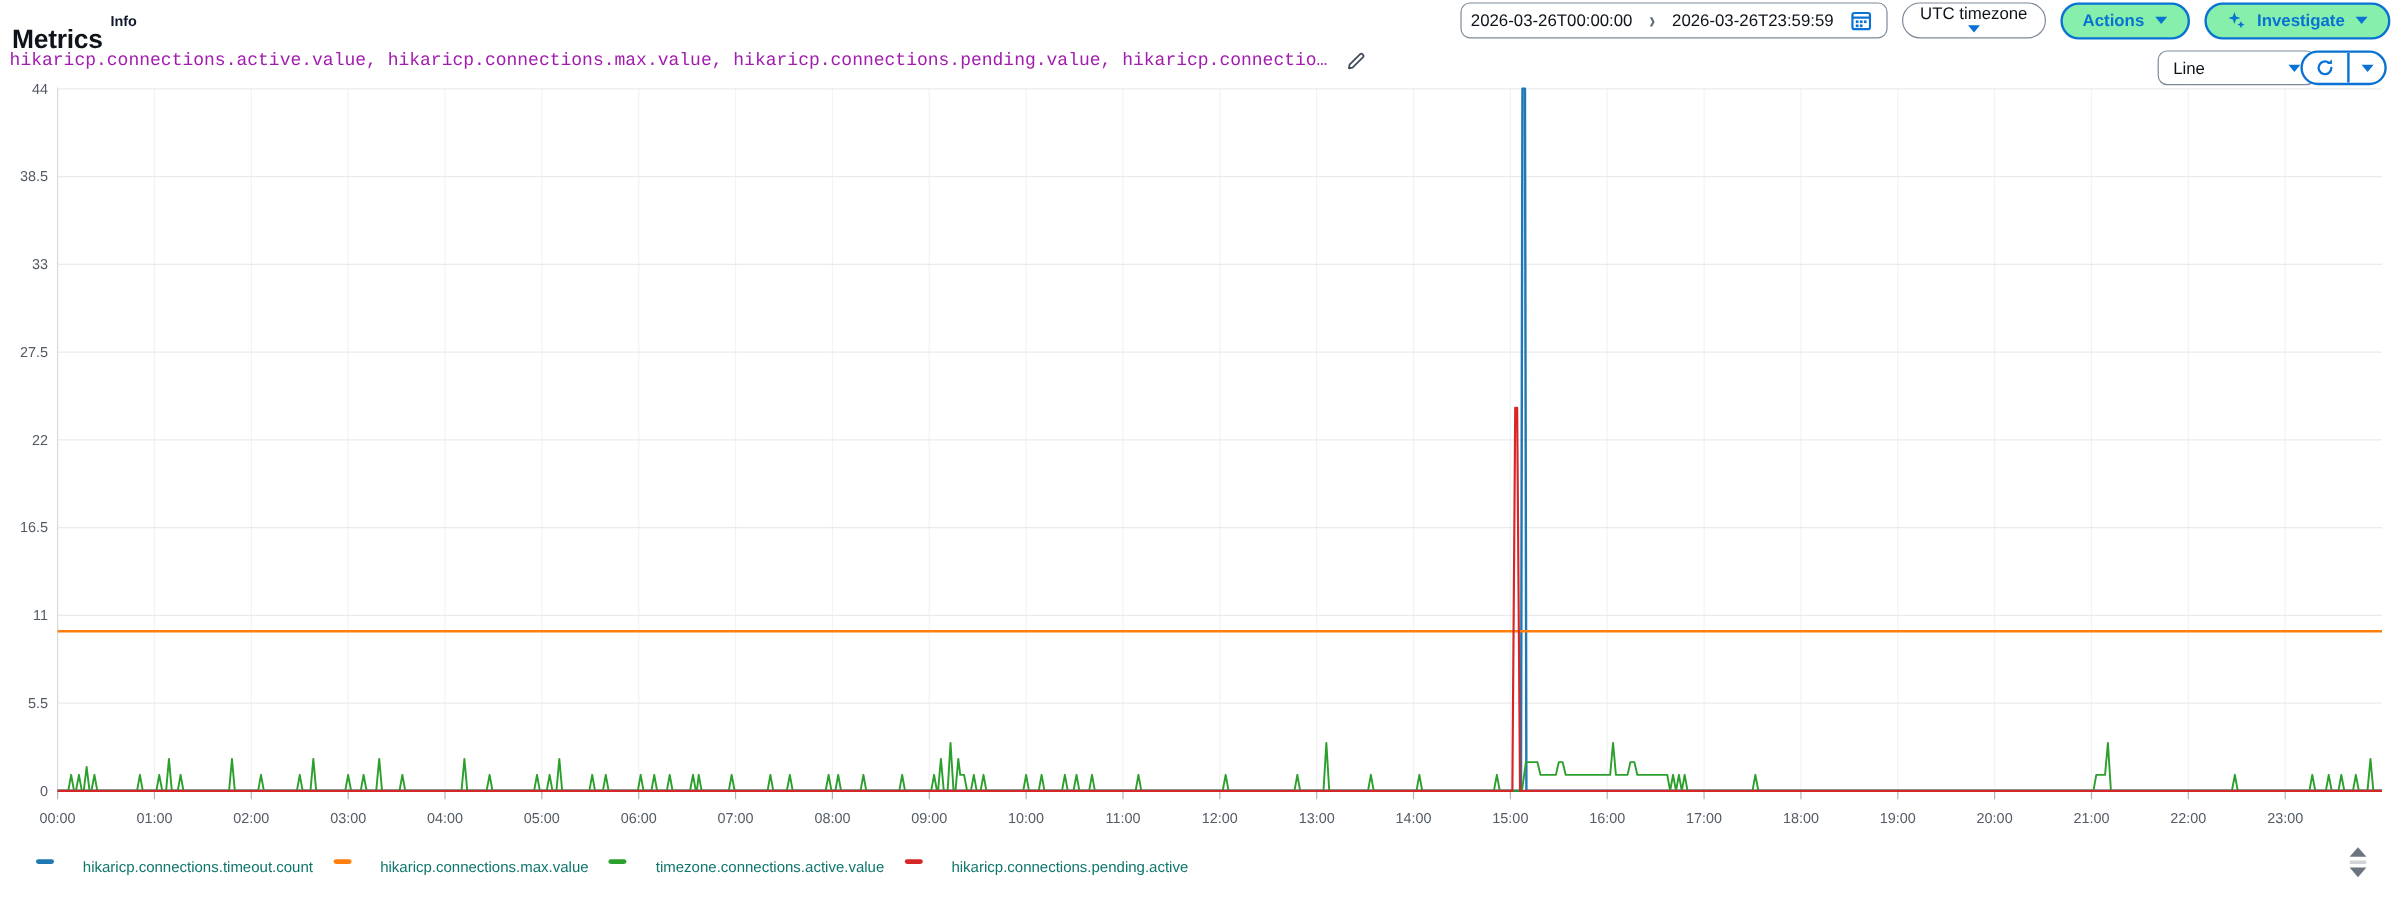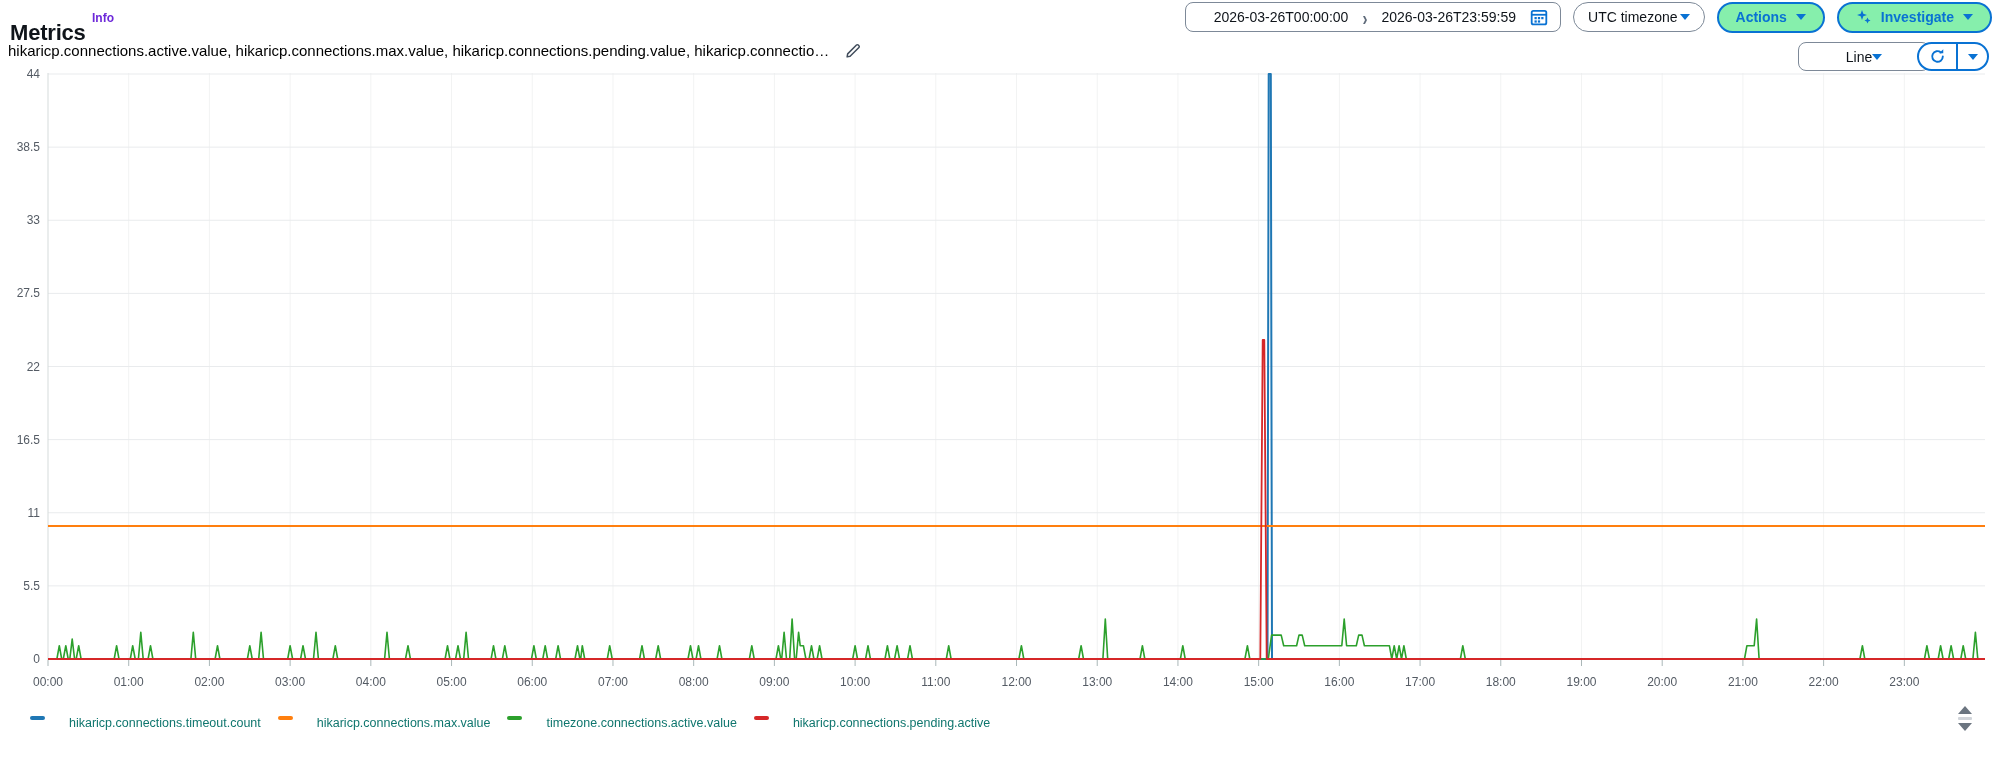--- a/index.html
+++ b/index.html
@@ -1,36 +1,36 @@
 <!DOCTYPE html>
 <html><head>
 <meta charset="utf-8">
 <style>
   html,body{margin:0;padding:0;width:2000px;height:758px;background:#fff;overflow:hidden;
     font-family:"Liberation Sans", sans-serif;color:#0f141a;position:relative;}
   
   .topbar{position:absolute;top:0;left:0;width:2000px;height:34px;}
   .page-title{position:absolute;left:10px;top:20px;font-size:22px;font-weight:700;letter-spacing:-0.2px;}
-  .info-link{position:absolute;left:92px;top:11px;font-size:12px;font-weight:700;color:#6d28d9;cursor:pointer;}
+  .info-link{position:absolute;left:92px;top:11px;font-size:12px;font-weight:700;color:#0f172a;cursor:pointer;}
   .topbar-right{position:absolute;right:8px;top:2px;height:30px;display:flex;align-items:center;gap:12px;}
   .date-box{display:flex;align-items:center;height:28px;border:1px solid #7d8998;border-radius:8px;
-    padding:0 12px 0 28px;gap:14px;font-size:14px;background:#fff;cursor:pointer;}
+    padding:0 12px 0 8px;gap:14px;font-size:14px;background:#fff;cursor:pointer;}
   .date-chev{color:#5f6b7a;font-size:15px;font-weight:700;transform:scaleY(1.3);}
   .pill{display:flex;align-items:center;height:28px;border:1px solid #7d8998;border-radius:15px;
-    padding:0 14px;gap:2px;font-size:14px;background:#fff;cursor:pointer;}
+    padding:0 14px;gap:2px;font-size:14px;background:#fff;cursor:pointer;flex-direction:column;}
   .btn-blue{display:flex;align-items:center;height:27px;border:2px solid #0972d3;border-radius:16px;
     padding:0 17px;gap:9px;font-size:14px;font-weight:700;color:#0972d3;background:#86efac;cursor:pointer;}
   .caret{width:0;height:0;border-left:5px solid transparent;border-right:5px solid transparent;
     border-top:6px solid #0972d3;}
   
   .chart-title-row{position:absolute;left:8px;top:42px;display:flex;align-items:center;gap:16px;}
-  .chart-title{font-size:15px;color:#000000;white-space:nowrap;}
+  .chart-title{font-size:15px;color:#a21caf;white-space:nowrap;font-family:Liberation Mono, monospace;}
   .edit-btn{cursor:pointer;display:flex;align-items:center;}
   .line-select{position:absolute;left:1798px;top:42px;width:106px;height:27px;border:1px solid #7d8998;
-    border-radius:8px;display:flex;align-items:center;justify-content:center;
+    border-radius:8px;display:flex;align-items:center;justify-content:space-between;
     padding:0 12px;font-size:14px;background:#fff;cursor:pointer;}
   .refresh-split{position:absolute;left:1917px;top:42px;width:68px;height:25px;border:2px solid #0972d3;
     border-radius:15px;display:flex;background:#fff;overflow:hidden;}
   .refresh-left{flex:1.3;display:flex;align-items:center;justify-content:center;cursor:pointer;}
   .refresh-right{flex:1;display:flex;align-items:center;justify-content:center;cursor:pointer;
     border-left:2px solid #0972d3;}
   
   #chart-wrap{position:absolute;left:0;top:50px;width:1781px;height:645px;}
   #chart-svg{width:2000px;height:645px;display:block;}
   

